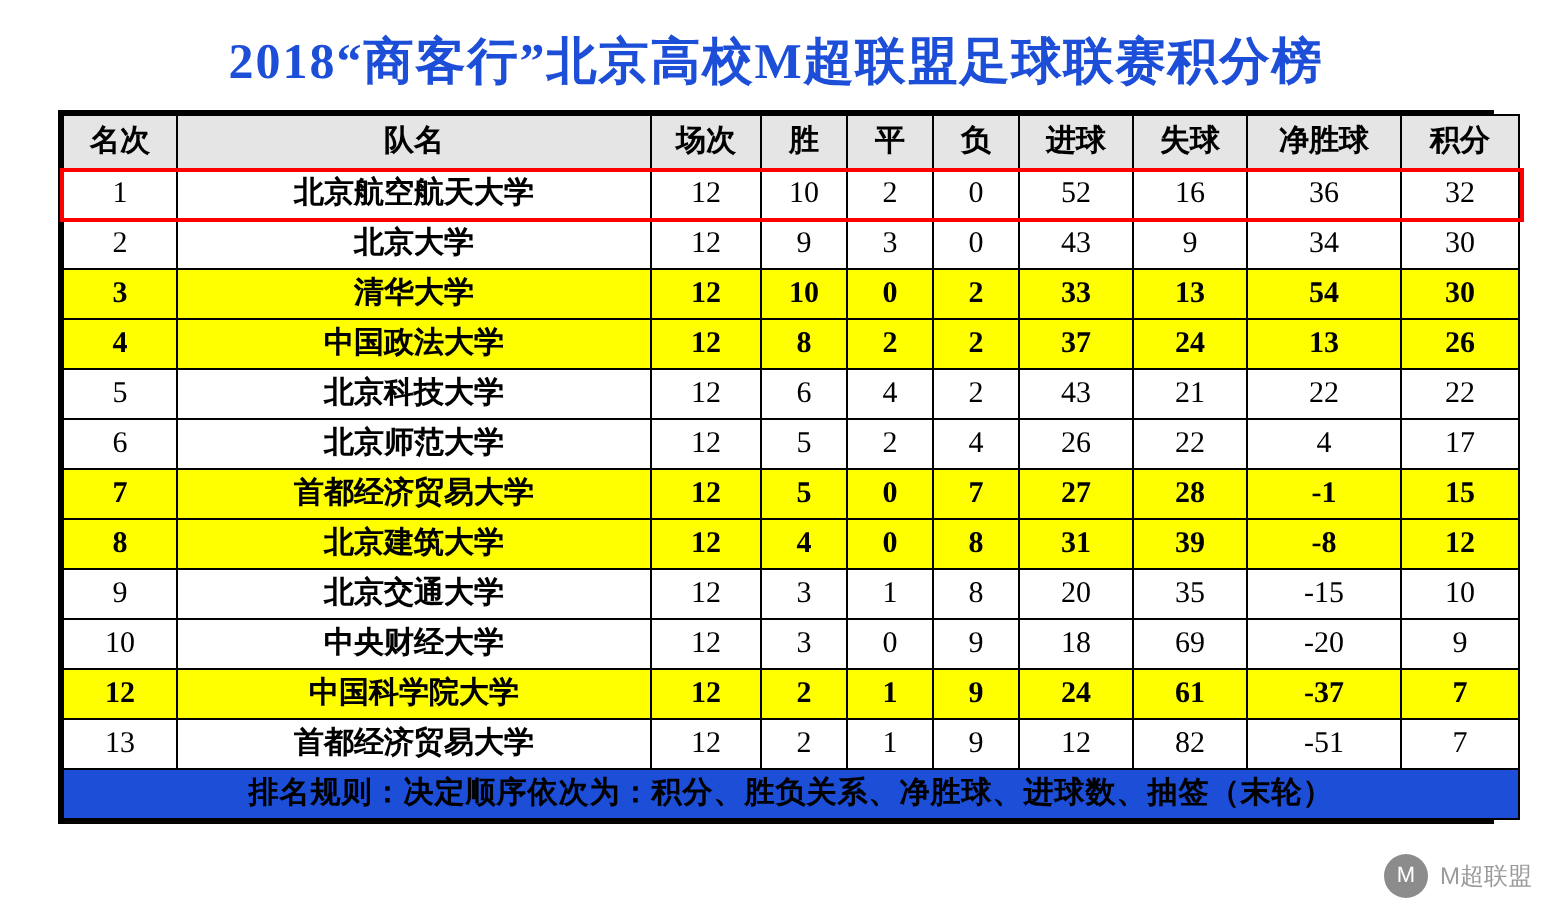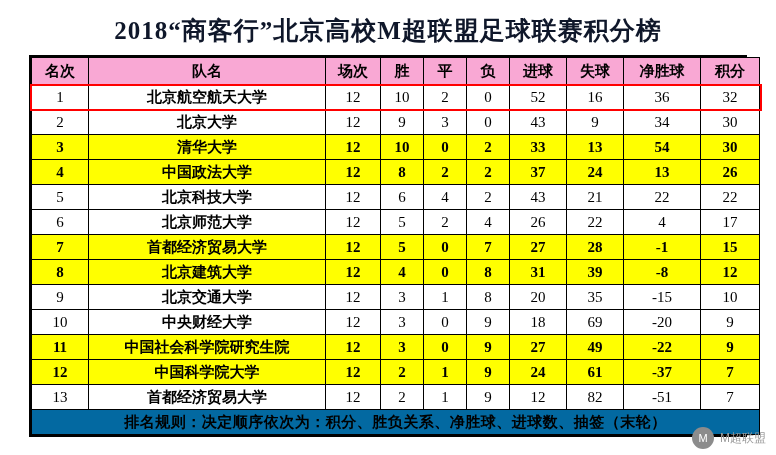--- a/index.html
+++ b/index.html
@@ -18,21 +18,21 @@
     position: relative;
     width: 776px;
     height: 455px;
     box-sizing: border-box;
   }
   .title {
     text-align: center;
     font-family: "Liberation Serif", serif;
     font-size: 25px;
     font-weight: bold;
-    color: #0f172a;
+    color: #1d4ed8;
     letter-spacing: 1px;
     padding-top: 14px;
     padding-bottom: 8px;
     white-space: nowrap;
   }
   .table-wrap {
     margin: 0 auto;
     width: 718px;
     border: 2px solid #000000;
     box-sizing: border-box;
@@ -50,42 +50,42 @@
     text-align: center;
     height: 24px;
     line-height: 24px;
     padding: 0;
     font-family: "Liberation Serif", serif;
     color: #000000;
     overflow: hidden;
     white-space: nowrap;
   }
   table.standings thead th {
-    background: #f9a8d4;
+    background: #e5e5e5;
     font-weight: bold;
     font-size: 15px;
     height: 26px;
     line-height: 26px;
   }
   tr.hl td {
     background: #ffff00;
     font-weight: bold;
   }
   tr.plain td {
     background: #ffffff;
   }
   td.team {
     font-weight: bold;
   }
   tr.plain td.team {
     font-weight: bold;
     margin-left: 12px;
   }
   .note-row td {
-    background: #0369a1;
+    background: #1d4ed8;
     height: 30px;
     line-height: 30px;
     text-align: left;
     padding-left: 10px;
     color: #ff0000;
     font-weight: bold;
     font-size: 15px;
     letter-spacing: 0.5px;
   }
   
@@ -256,32 +256,20 @@
             <td>12</td>
             <td>3</td>
             <td>0</td>
             <td>9</td>
             <td>18</td>
             <td>69</td>
             <td>-20</td>
             <td>9</td>
           </tr>
           <tr class="hl">
-            <td>11</td>
-            <td class="team">中国社会科学院研究生院</td>
-            <td>12</td>
-            <td>3</td>
-            <td>0</td>
-            <td>9</td>
-            <td>27</td>
-            <td>49</td>
-            <td>-22</td>
-            <td>9</td>
-          </tr>
-          <tr class="hl">
             <td>12</td>
             <td class="team">中国科学院大学</td>
             <td>12</td>
             <td>2</td>
             <td>1</td>
             <td>9</td>
             <td>24</td>
             <td>61</td>
             <td>-37</td>
             <td>7</td>

